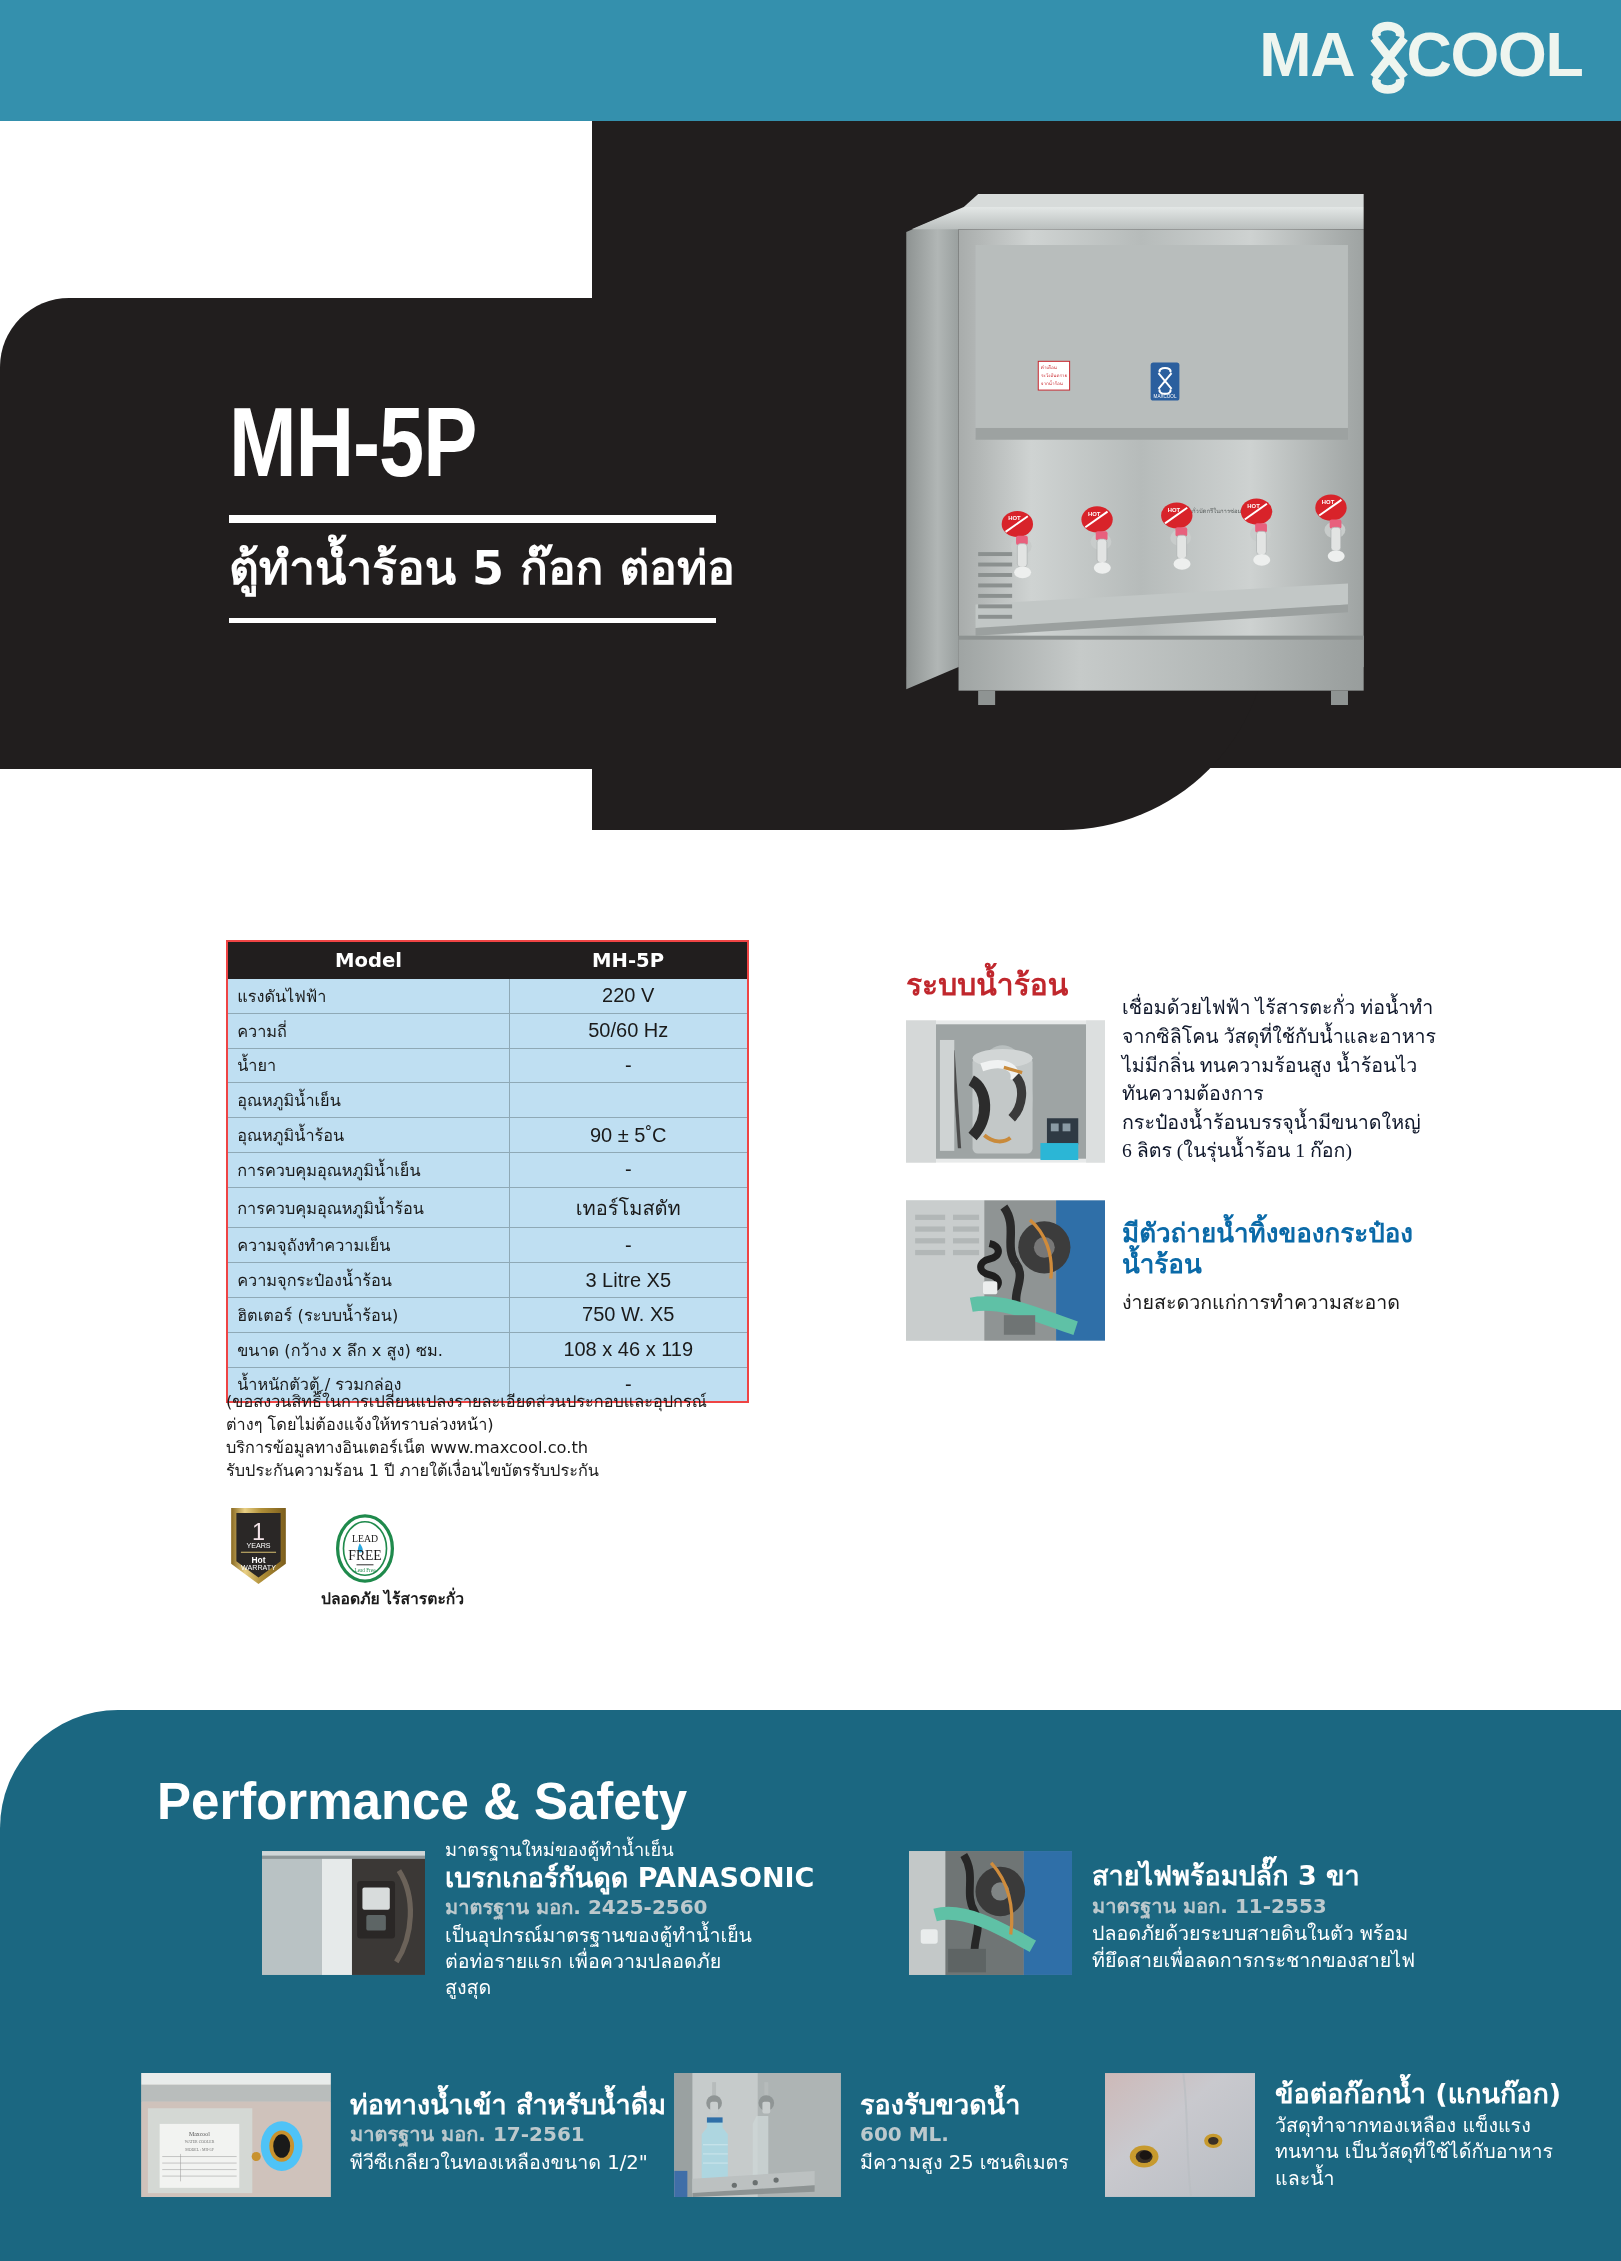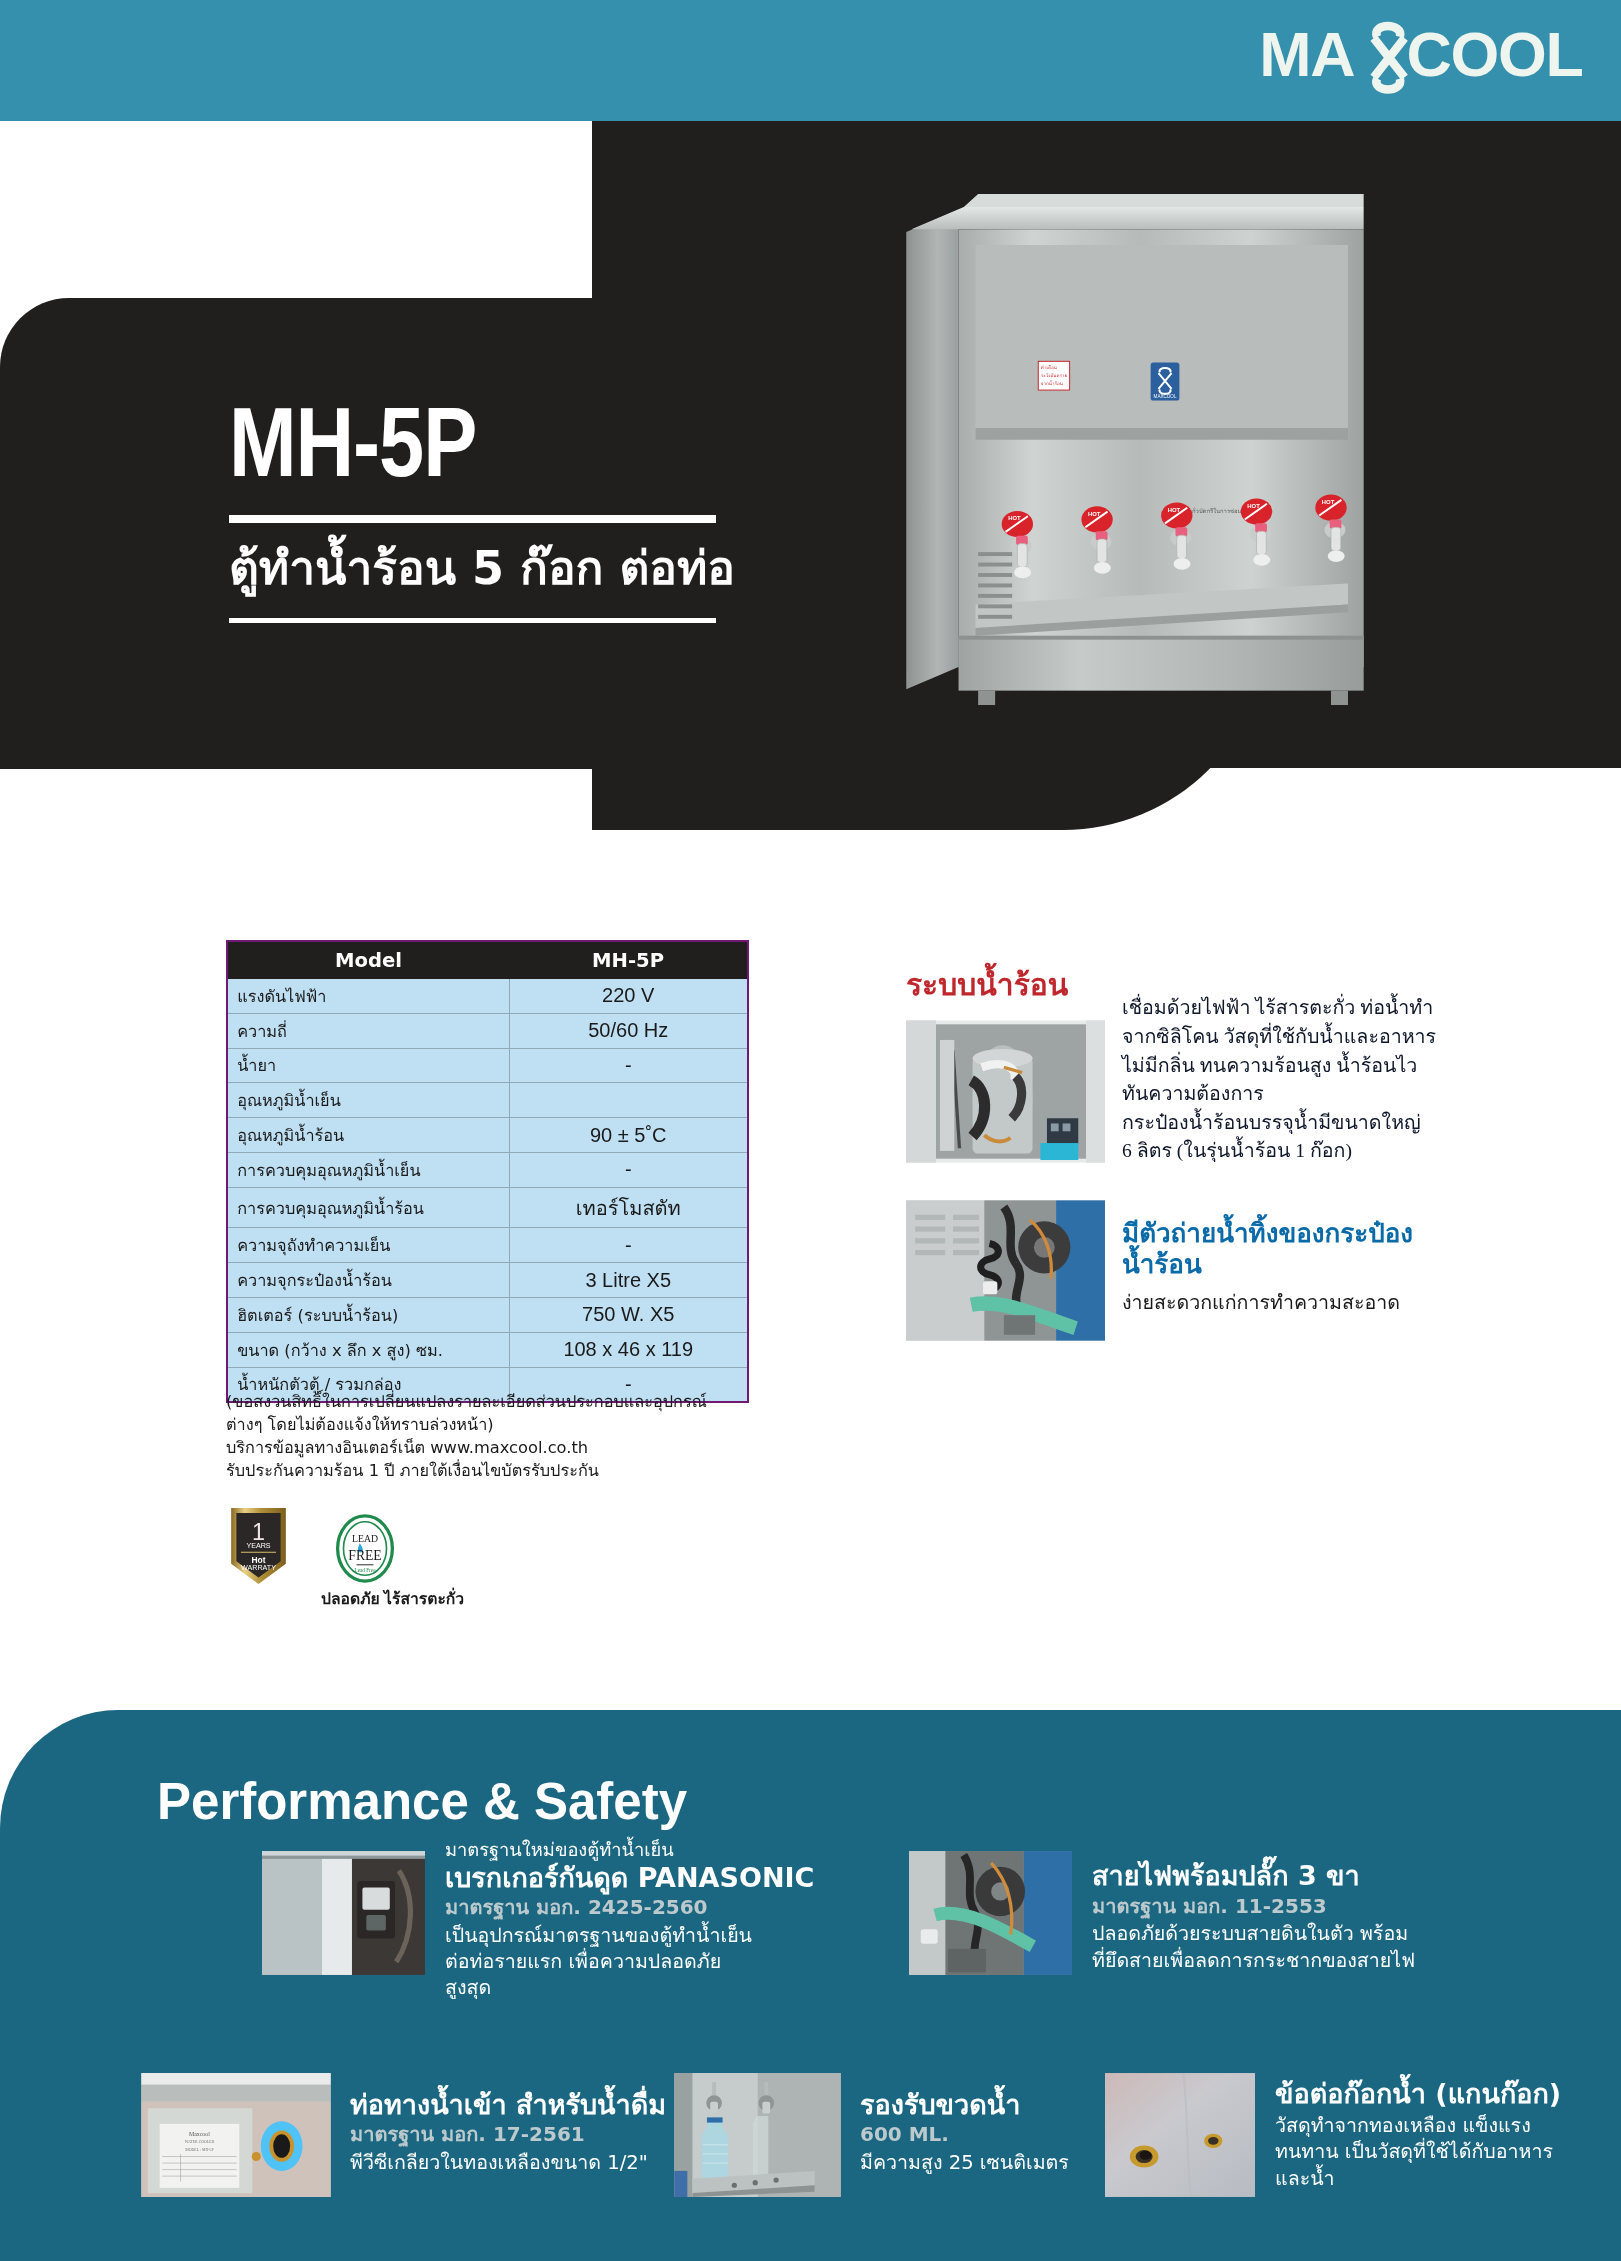--- a/index.html
+++ b/index.html
@@ -28,21 +28,21 @@
                 transform:scaleX(0.82); transform-origin:left center; white-space:nowrap; }
   .rule { height:8.5px; background:#ffffff; margin:23.5px 0 18.3px 0; width:487px; }
   .rule2 { height:5.9px; background:#ffffff; margin-top:22px; width:487px; }
   .hero-sub { font-family:"DejaVu Sans", sans-serif; font-weight:700; font-size:46px; line-height:1.18;
               color:#ffffff; white-space:nowrap; }
 
   .product-photo { position:absolute; left:880px; top:147px; width:523px; height:575px; z-index:13; }
 
   
   .spec-table { position:absolute; left:226px; top:940px; width:523px;
-                border:2px solid #701a75; border-collapse:collapse; }
+                border:2px solid #ef4444; border-collapse:collapse; }
   .spec-table table { width:100%; border-collapse:collapse; }
   .spec-table th, .spec-table td {
     font-family:"DejaVu Sans", sans-serif; font-size:16.3px; color:#1a1a1a;
     padding:3.9px 9.2px; height:31px; vertical-align:middle;
     border-bottom:0.7px solid #8fa9b6;
   }
   .spec-table thead th { background:#211e1e; color:#ffffff; font-weight:700; font-size:19.6px; height:37px;
                           border-bottom:none; }
   .spec-table thead th.val { text-align:center; }
   .spec-table tbody tr { background:#bfdff2; }

